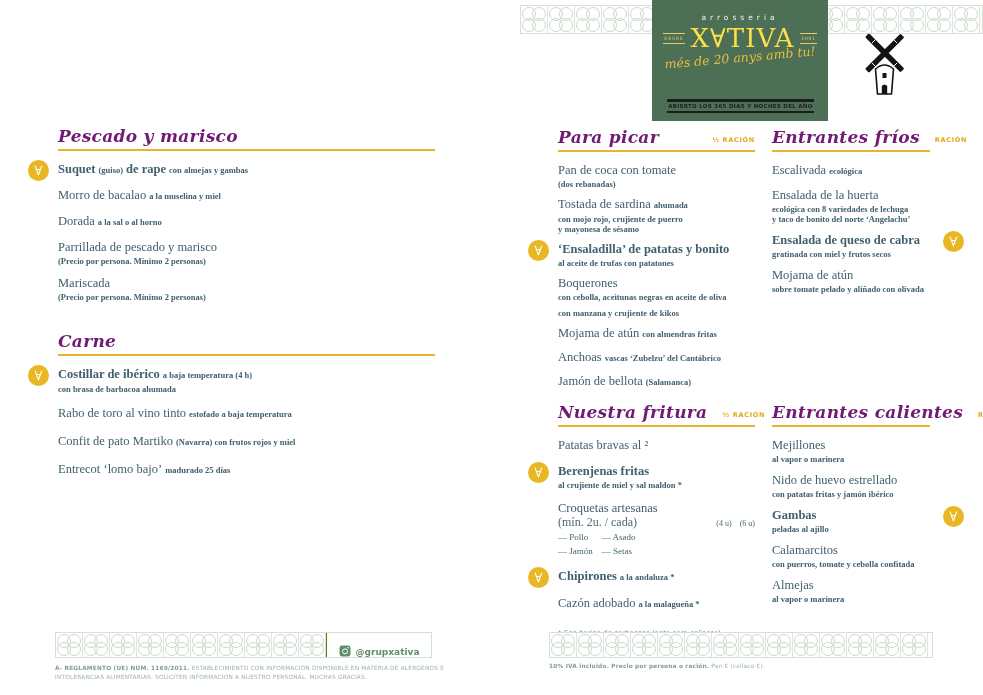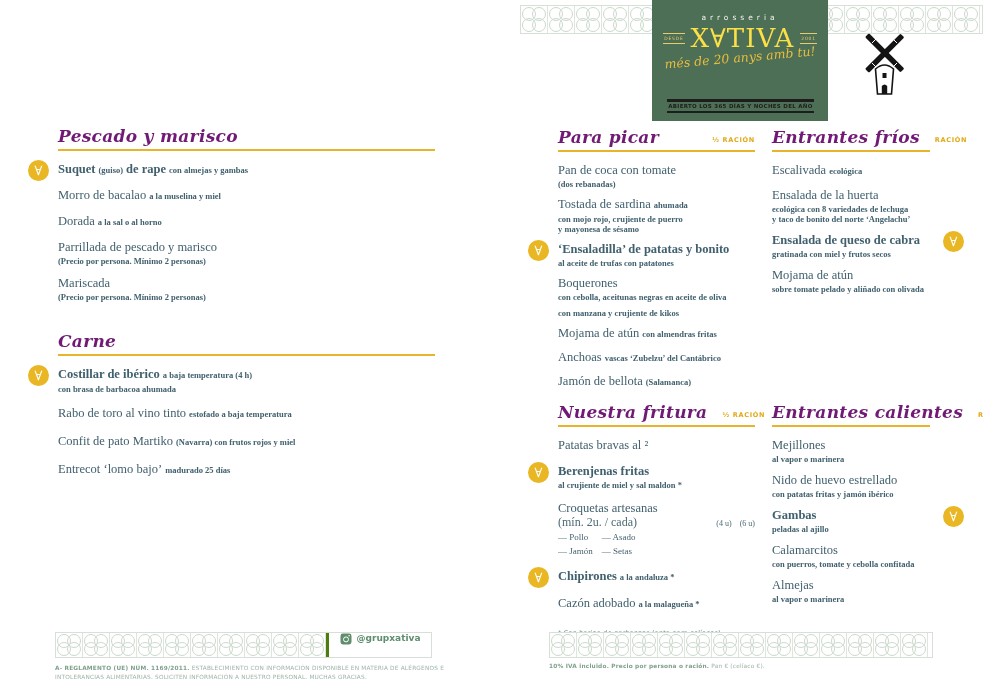--- a/index.html
+++ b/index.html
@@ -10,22 +10,22 @@
   .chain{position:absolute;display:flex;border:1px solid #d6e0d6;box-sizing:border-box;background:#fff;}
   .chain .cell{position:relative;flex:0 0 27px;height:100%;border-right:1px solid #dde5dd;box-sizing:border-box;}
   .chain .cell i{position:absolute;width:12px;height:12px;border:1px solid #ccd9cc;border-radius:50%;}
   .chain .cell i:nth-child(1){top:1px;left:1px}
   .chain .cell i:nth-child(2){top:1px;right:1px}
   .chain .cell i:nth-child(3){bottom:1px;left:1px}
   .chain .cell i:nth-child(4){bottom:1px;right:1px}
   #chain-top{left:520px;top:5px;width:463px;height:29px;z-index:0;}
   #chain-bl{left:55px;top:632px;width:377px;height:26px;}
   #chain-br{left:549px;top:632px;width:384px;height:26px;}
-  .ig-box{flex:1;min-width:90px;display:flex;align-items:flex-start;justify-content:center;gap:5px;
-          background:#fff;border-left:3px solid #4d7c0f;}
+  .ig-box{flex:1;min-width:90px;display:flex;align-items:flex-end;justify-content:center;gap:5px;
+          background:#fff;border-left:1px solid #4d7c0f;}
   .ig-handle{font:bold 9px "DejaVu Sans",sans-serif;color:#5f8d6d;}
 
   
   .logo{position:absolute;left:652px;top:0;width:176px;height:121px;background:#4d6f55;z-index:2;text-align:center;}
   .brand-top{padding-top:13px;font:7.5px "DejaVu Sans",sans-serif;letter-spacing:4px;color:#f4f3ea;}
   .brand-row{display:flex;align-items:center;justify-content:center;gap:6px;margin-top:2px;}
   .since{font:4.5px "DejaVu Sans",sans-serif;color:#e9ca6c;border-top:1px solid #e9ca6c;
          border-bottom:1px solid #e9ca6c;padding:2px 1px;letter-spacing:0.8px;}
   .brand-name{font-family:"DejaVu Serif",serif;font-size:26px;line-height:28px;color:#fde047;letter-spacing:1px;}
   .tagline{font:italic 12.5px "DejaVu Serif",serif;color:#e9bd3e;transform:rotate(-5deg);margin-top:-2px;}

